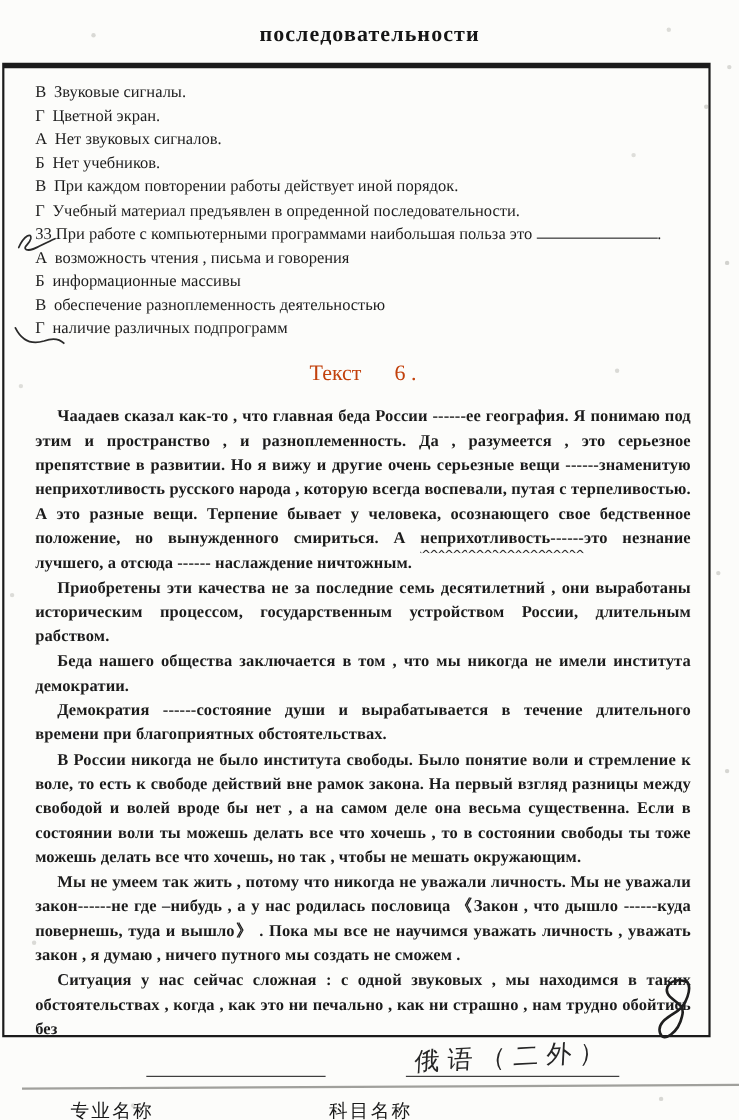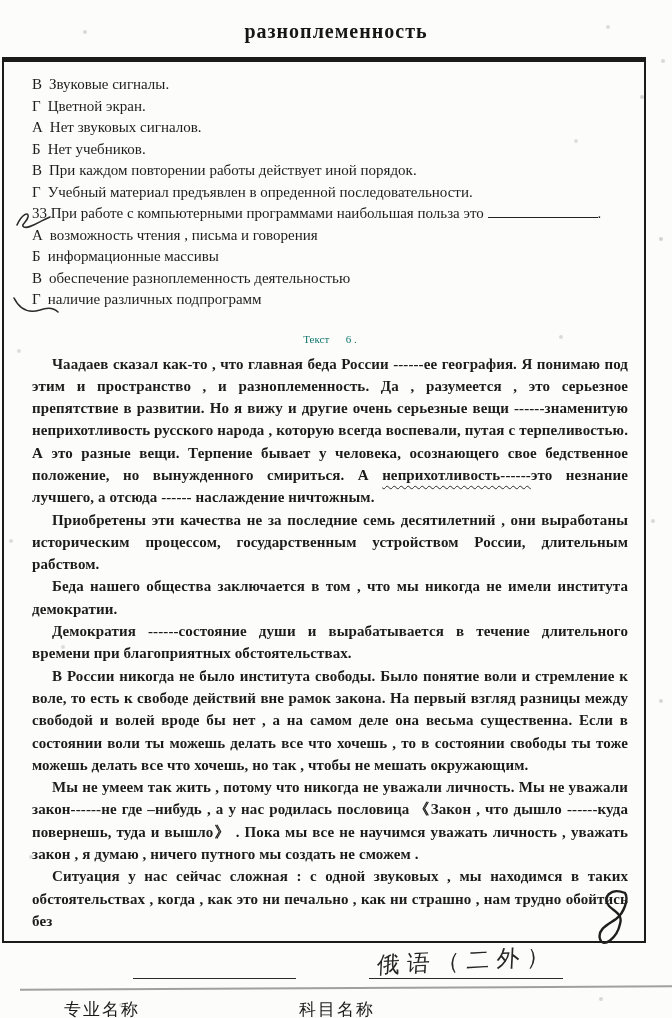--- a/index.html
+++ b/index.html
@@ -34,22 +34,22 @@
     text-decoration-style:wavy;
     text-decoration-color:#2c2c2c;
     text-decoration-thickness:1px;
     text-underline-offset:5px;
   }
   .blank{
     display:inline-block;width:110px;height:13px;
     border-bottom:1.2px solid #222;vertical-align:baseline;
   }
   .text-heading{
-    font-size:11px;text-align:center;white-space:pre;
-    margin:17px 0 3px 0;line-height:22px;color:#0f766e;
+    font-size:20px;text-align:center;white-space:pre;
+    margin:17px 0 18px 0;line-height:22px;color:#c2410c;
   }
   .para{
     font-size:15px;line-height:22.3px;margin:0;
     text-align:justify;text-indent:20px;letter-spacing:0.1px;
     color:#1c1c1c;
     font-weight:bold;
   }
   .mark{position:absolute;pointer-events:none;}
   .mark path{fill:none;stroke:#2a2a2a;stroke-linecap:round;}
   .eight{position:absolute;left:592px;top:888px;}
@@ -69,21 +69,21 @@
   .long-line{
     position:absolute;top:987px;left:20px;width:652px;height:2px;
     background:#a0a09c;transform:rotate(-0.3deg);
   }
 </style>
 </head>
 <body>
 
 <div class="speckles"></div>
 
-<div class="title">разноплеменность</div>
+<div class="title">последовательности</div>
 
 <div class="box">
 
   <div class="line"><span class="opt-label">В</span><span>Звуковые сигналы.</span></div>
   <div class="line"><span class="opt-label">Г</span><span>Цветной экран.</span></div>
 
   <div class="line"><span class="opt-label">А</span><span>Нет звуковых сигналов.</span></div>
   <div class="line"><span class="opt-label">Б</span><span>Нет учебников.</span></div>
   <div class="line"><span class="opt-label">В</span><span>При каждом повторении работы действует иной порядок.</span></div>
   <div class="line"><span class="opt-label">Г</span><span>Учебный материал предъявлен в опреденной последовательности.</span></div>

